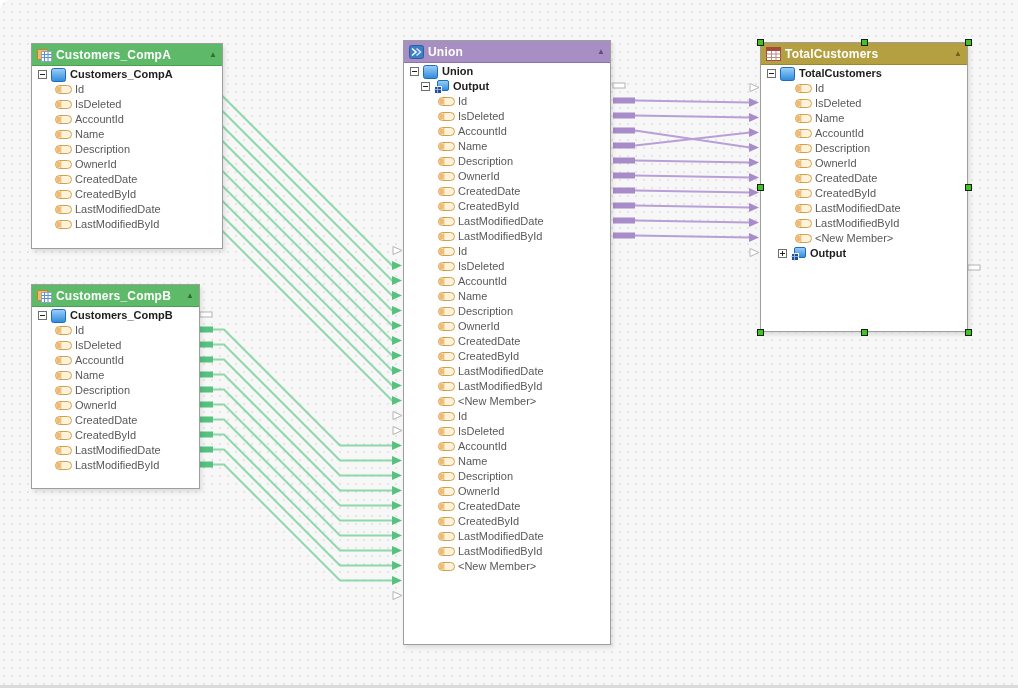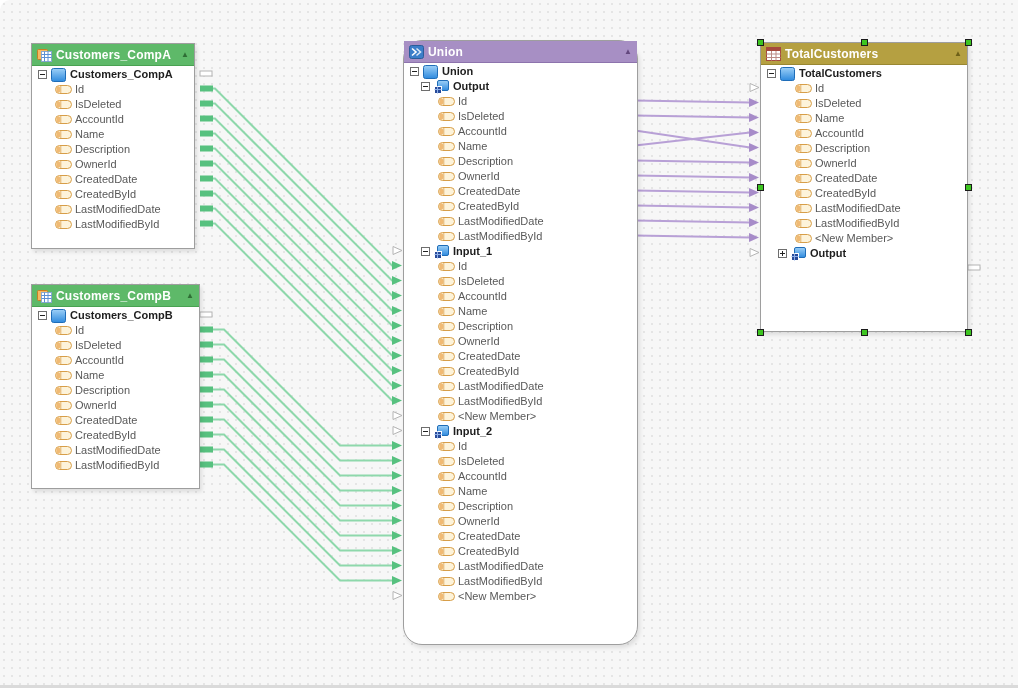--- a/index.html
+++ b/index.html
@@ -132,21 +132,21 @@
       <rect x="200" y="312" width="12" height="5" fill="#ffffff" stroke="#b4b4b4"></rect>
       <rect x="613" y="83" width="12" height="5" fill="#ffffff" stroke="#b4b4b4"></rect>
       <polygon points="393,246.5 402,250.5 393,254.5" fill="#ffffff" stroke="#b4b4b4"></polygon>
       <polygon points="393,411.5 402,415.5 393,419.5" fill="#ffffff" stroke="#b4b4b4"></polygon>
       <polygon points="393,426.5 402,430.5 393,434.5" fill="#ffffff" stroke="#b4b4b4"></polygon>
       <polygon points="393,591.5 402,595.5 393,599.5" fill="#ffffff" stroke="#b4b4b4"></polygon>
       <polygon points="750,83.5 759,87.5 750,91.5" fill="#ffffff" stroke="#b4b4b4"></polygon>
       <polygon points="750,248.5 759,252.5 750,256.5" fill="#ffffff" stroke="#b4b4b4"></polygon>
       <rect x="968" y="265" width="12" height="5" fill="#ffffff" stroke="#b4b4b4"></rect>
     </svg>
-<div class="node" style="left: 31px; top: 43px; width: 164px; height: 206px;">
+<div class="node" style="left: 31px; top: 43px; width: 192px; height: 206px;">
       <div class="node-header" style="background: rgb(94, 185, 105); border-bottom-color: rgb(73, 162, 82);">
         <span class="hicon">
           <svg width="15" height="14">
             <rect x="0.5" y="1.5" width="10" height="10" rx="1" fill="#f6b963" stroke="#c97f22"></rect>
             <rect x="4.5" y="3.5" width="10" height="10" fill="#ffffff" stroke="#8aa9cf"></rect>
             <path d="M4.5 6.5 h10 M4.5 9.5 h10 M7.5 3.5 v10 M11 3.5 v10" stroke="#5b8fd4" fill="none"></path>
           </svg>
         </span>
         <span class="ntitle">Customers_CompA</span>
         <span class="tri" style="color: rgb(47, 110, 53);">▲</span>
@@ -390,21 +390,21 @@
             <svg width="17" height="9">
               <rect x="0.5" y="0.5" width="16" height="8" rx="4" fill="#fdf3da" stroke="#d79e49"></rect>
               <rect x="1.3" y="1.3" width="4" height="6.4" rx="3" fill="#f0ba74"></rect>
               <path d="M5.8 1 v7" stroke="#e3b36b"></path>
             </svg>
           </span>
           <span class="lbl" style="left: 43px;">LastModifiedById</span>
         </div>
       </div>
     </div>
-    <div class="node" style="left: 403px; top: 40px; width: 235px; height: 605px; border-radius: 19px;">
+    <div class="node" style="left: 403px; top: 40px; width: 208px; height: 605px;">
       <div class="node-header" style="background: rgb(167, 143, 196); border-bottom-color: rgb(141, 115, 173);">
         <span class="hicon">
           <svg width="15" height="14">
             <rect x="0.5" y="0.5" width="14" height="13" rx="2" fill="#3b7ec9" stroke="#2a5d99"></rect>
             <path d="M3 3.5 L7 7 L3 10.5" fill="none" stroke="#ffffff" stroke-width="1.6"></path>
             <path d="M7.5 3.5 L11.5 7 L7.5 10.5" fill="none" stroke="#d8e6f7" stroke-width="1.6"></path>
           </svg>
         </span>
         <span class="ntitle">Union</span>
         <span class="tri" style="color: rgb(99, 72, 126);">▲</span>
@@ -534,36 +534,20 @@
           <span class="ricon field" style="left: 34px;">
             <svg width="17" height="9">
               <rect x="0.5" y="0.5" width="16" height="8" rx="4" fill="#fdf3da" stroke="#d79e49"></rect>
               <rect x="1.3" y="1.3" width="4" height="6.4" rx="3" fill="#f0ba74"></rect>
               <path d="M5.8 1 v7" stroke="#e3b36b"></path>
             </svg>
           </span>
           <span class="lbl" style="left: 54px;">LastModifiedById</span>
         </div>
         <div class="trow">
-          <span class="exp" style="left: 17px;">
-            <svg width="9" height="9">
-              <rect x="0.5" y="0.5" width="8" height="8" fill="#ffffff" stroke="#6e6e6e"></rect>
-              <path d="M2 4.5 h5" stroke="#222222"></path>
-            </svg>
-          </span>
-          <span class="ricon" style="left: 30px;">
-            <svg width="15" height="14">
-              <rect x="3.5" y="0.5" width="11" height="10" rx="1.5" fill="url(#gradBlue)" stroke="#1f6db8"></rect>
-              <rect x="0.5" y="6.5" width="7" height="7" fill="#274a99" stroke="#ffffff"></rect>
-              <path d="M0.5 9.5 h7 M3.5 6.5 v7" stroke="#8fb0e8"></path>
-            </svg>
-          </span>
-          <span class="lbl b" style="left: 49px;">Input_1</span>
-        </div>
-        <div class="trow">
           <span class="ricon field" style="left: 34px;">
             <svg width="17" height="9">
               <rect x="0.5" y="0.5" width="16" height="8" rx="4" fill="#fdf3da" stroke="#d79e49"></rect>
               <rect x="1.3" y="1.3" width="4" height="6.4" rx="3" fill="#f0ba74"></rect>
               <path d="M5.8 1 v7" stroke="#e3b36b"></path>
             </svg>
           </span>
           <span class="lbl" style="left: 54px;">Id</span>
         </div>
         <div class="trow">
@@ -658,36 +642,20 @@
         </div>
         <div class="trow">
           <span class="ricon field" style="left: 34px;">
             <svg width="17" height="9">
               <rect x="0.5" y="0.5" width="16" height="8" rx="4" fill="#fdf3da" stroke="#d79e49"></rect>
               <rect x="1.3" y="1.3" width="4" height="6.4" rx="3" fill="#f0ba74"></rect>
               <path d="M5.8 1 v7" stroke="#e3b36b"></path>
             </svg>
           </span>
           <span class="lbl" style="left: 54px;">&lt;New Member&gt;</span>
-        </div>
-        <div class="trow">
-          <span class="exp" style="left: 17px;">
-            <svg width="9" height="9">
-              <rect x="0.5" y="0.5" width="8" height="8" fill="#ffffff" stroke="#6e6e6e"></rect>
-              <path d="M2 4.5 h5" stroke="#222222"></path>
-            </svg>
-          </span>
-          <span class="ricon" style="left: 30px;">
-            <svg width="15" height="14">
-              <rect x="3.5" y="0.5" width="11" height="10" rx="1.5" fill="url(#gradBlue)" stroke="#1f6db8"></rect>
-              <rect x="0.5" y="6.5" width="7" height="7" fill="#274a99" stroke="#ffffff"></rect>
-              <path d="M0.5 9.5 h7 M3.5 6.5 v7" stroke="#8fb0e8"></path>
-            </svg>
-          </span>
-          <span class="lbl b" style="left: 49px;">Input_2</span>
         </div>
         <div class="trow">
           <span class="ricon field" style="left: 34px;">
             <svg width="17" height="9">
               <rect x="0.5" y="0.5" width="16" height="8" rx="4" fill="#fdf3da" stroke="#d79e49"></rect>
               <rect x="1.3" y="1.3" width="4" height="6.4" rx="3" fill="#f0ba74"></rect>
               <path d="M5.8 1 v7" stroke="#e3b36b"></path>
             </svg>
           </span>
           <span class="lbl" style="left: 54px;">Id</span>

